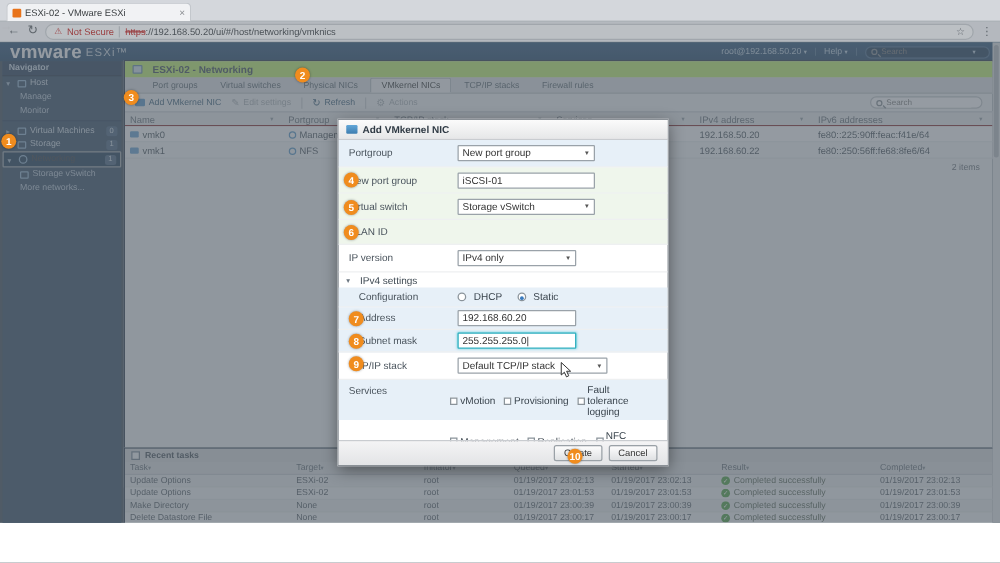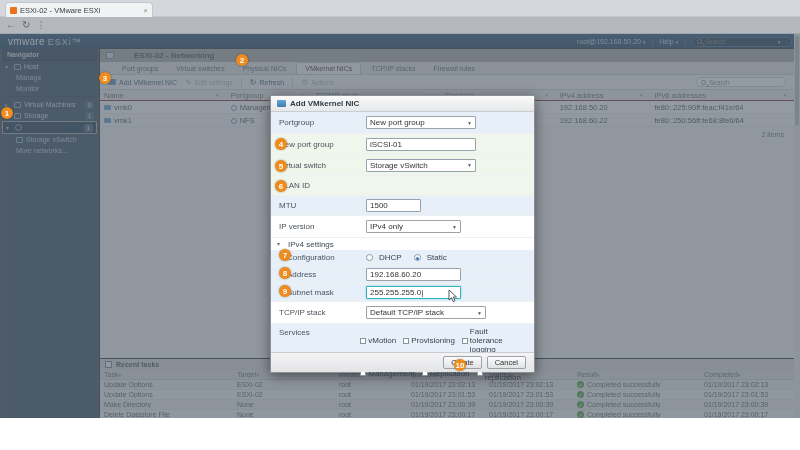--- a/index.html
+++ b/index.html
@@ -20,21 +20,21 @@
   .not-secure { color:#c5221f; }
   .addr-div { width:1px; height:9px; background:#d0d3d6; }
   .url { color:#3c4043; white-space:nowrap; }
   .url s { color:#c5221f; }
   .star { margin-left:auto; color:#5f6368; font-size:8px; }
   .menu-dots { color:#5f6368; font-size:9px; }
 
   
   .page { position:absolute; left:0; top:34px; width:800px; height:416px; background:#32424f; }
   .esxi-header { position:absolute; left:0; top:0; width:800px; height:15px; background:linear-gradient(#1d4a74,#163a5e); display:flex; align-items:center; padding:0 8px; }
-  .logo-brand { color:#ffffff; font-weight:normal; font-size:10px; letter-spacing:.3px; }
+  .logo-brand { color:#ffffff; font-weight:bold; font-size:15px; letter-spacing:.3px; }
   .logo-prod { color:#d3dde6; font-size:9px; margin-left:3px; letter-spacing:1px; }
   .hdr-right { margin-left:auto; display:flex; align-items:center; gap:6px; font-size:7px; color:#bcd0e2; }
   .hdr-sep { color:#5a7globalsa; color:#587a9a; }
   .hdr-search { width:100px; height:10px; background:#10304f; border:1px solid #3c6档288; border:1px solid #3c6288; border-radius:6px; display:flex; align-items:center; padding:0 4px; gap:3px; }
   .hdr-search input { background:transparent; border:none; outline:none; color:#9fb8cc; font-size:6.5px; width:70px; font-family:"Liberation Sans",sans-serif; }
   .caret { font-size:5px; }
 
   
   .sidebar { position:absolute; left:2px; top:15px; width:95px; height:395px; background:#27405a; }
   .nav-title { height:12px; background:#1b3petal racist50; background:#1b3350; color:#cfdce8; font-size:7px; font-weight:bold; display:flex; align-items:center; padding:0 5px; border-bottom:1px solid #15293f; }
@@ -43,21 +43,21 @@
   .tree-row .twisty { font-size:6px; width:6px; color:#9db4c8; }
   .tree-row.sel { background:#0e2c49; }
   .tree-ic { flex:none; width:7px; height:6px; border:1px solid #8ab0cf; border-radius:1px; }
   .tree-ic.round { border-radius:50%; width:7px; height:7px; }
   .badge { margin-left:auto; background:#3c5a77; color:#d7e3ee; border-radius:2px; font-size:6px; padding:0 3px; line-height:8px; }
   .tree-sep { height:1px; background:#1a3télé park; background:#1a3350; margin:2px 0; }
   .sub { padding-left:14px; color:#b9c9d8; }
 
   
   .main-panel { position:absolute; left:99px; top:14px; width:696px; height:342px; background:#f2f3f4; border:1px solid #19293c; }
-  .panel-title { height:13px; display:flex; align-items:center; gap:20px; padding:0 6px; font-size:8px; font-weight:bold; color:#34434f; background:#a3a3a3; }
+  .panel-title { height:13px; display:flex; align-items:center; gap:8px; padding:0 6px; font-size:8px; font-weight:bold; color:#34434f; background:#bef264; }
   .host-ic { width:8px; height:7px; border:1px solid #5d87a8; background:#cfe2f0; border-radius:1px; }
   .tabstrip { height:13px; background:#dfe2e5; display:flex; align-items:flex-end; padding-left:14px; gap:2px; border-bottom:1px solid #c3c8cc; }
   .tabitem { font-size:7px; color:#4c5a64; padding:2px 8px 2px 8px; }
   .tabitem.active { background:#f6f7f8; border:1px solid #b9bfc4; border-bottom:none; border-radius:2px 2px 0 0; color:#222; }
   .mtoolbar { height:14px; display:flex; align-items:center; gap:8px; padding:0 8px; font-size:7px; color:#28506e; }
   .tb-item { display:flex; align-items:center; gap:3px; }
   .tb-item.disabled { color:#a3abb1; }
   .tb-sep { width:1px; height:9px; background:#c8cdd1; }
   .ic-nic { width:8px; height:6px; background:#4a90c4; border-radius:1px; }
   .ic-txt { font-size:8px; }
@@ -141,20 +141,27 @@
     <div class="tab">
       <span class="favicon"></span>
       <span class="tab-title">ESXi-02 - VMware ESXi</span>
       <span class="tab-close">×</span>
     </div>
   </div>
   <div class="btoolbar">
     <span class="nav-btn">←</span>
     <span class="nav-btn dim">→</span>
     <span class="nav-btn">↻</span>
+    <div class="addressbar">
+      <span class="warn">⚠</span>
+      <span class="not-secure">Not Secure</span>
+      <span class="addr-div"></span>
+      <span class="url"><s>https</s><span>://192.168.50.20/ui/#/host/networking/vmknics</span></span>
+      <span class="star">☆</span>
+    </div>
     <span class="menu-dots">⋮</span>
   </div>
 
   <div class="page">
 
     <div class="esxi-header">
       <span class="logo-brand">vmware</span>
       <span class="logo-prod">ESXi™</span>
       <div class="hdr-right">
         <span><span>root@192.168.50.20</span> <span class="caret">▾</span></span>
@@ -401,28 +408,20 @@
         <span class="ctl">
             <span class="sel w110">
               <span class="sv">Storage vSwitch</span>
               <span class="sc">▼</span>
             </span>
           </span>
       </div>
       <div class="frow tintB" style="height:20px">
         <span class="lab">VLAN ID</span>
       </div>
-      <div class="frow tintA" style="height:20px">
-        <span class="lab">MTU</span>
-        <span class="ctl">
-            <span class="inp w55">
-              <span>1500</span>
-            </span>
-          </span>
-      </div>
       <div class="frow" style="height:22px">
         <span class="lab">IP version</span>
         <span class="ctl">
             <span class="sel w95">
               <span class="sv">IPv4 only</span>
               <span class="sc">▼</span>
             </span>
           </span>
       </div>
       <div class="sect" style="height:12px">

